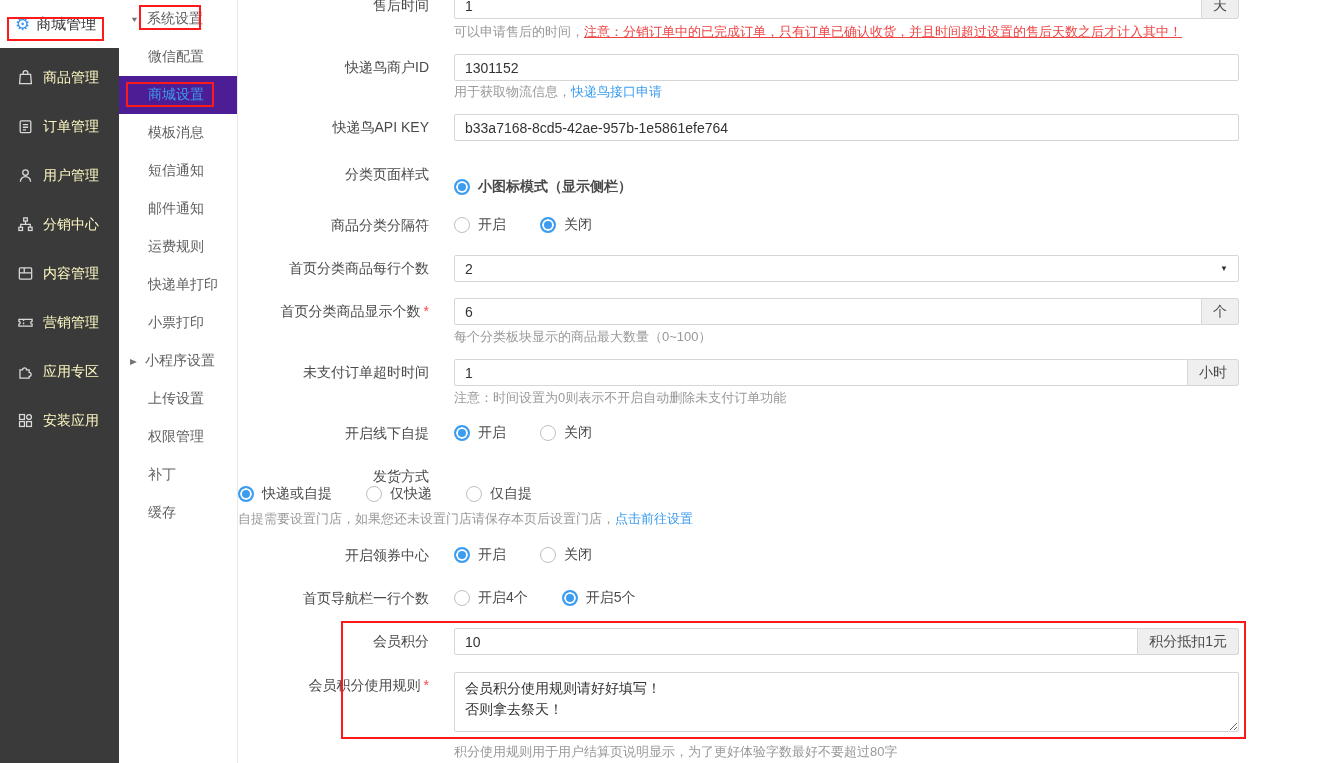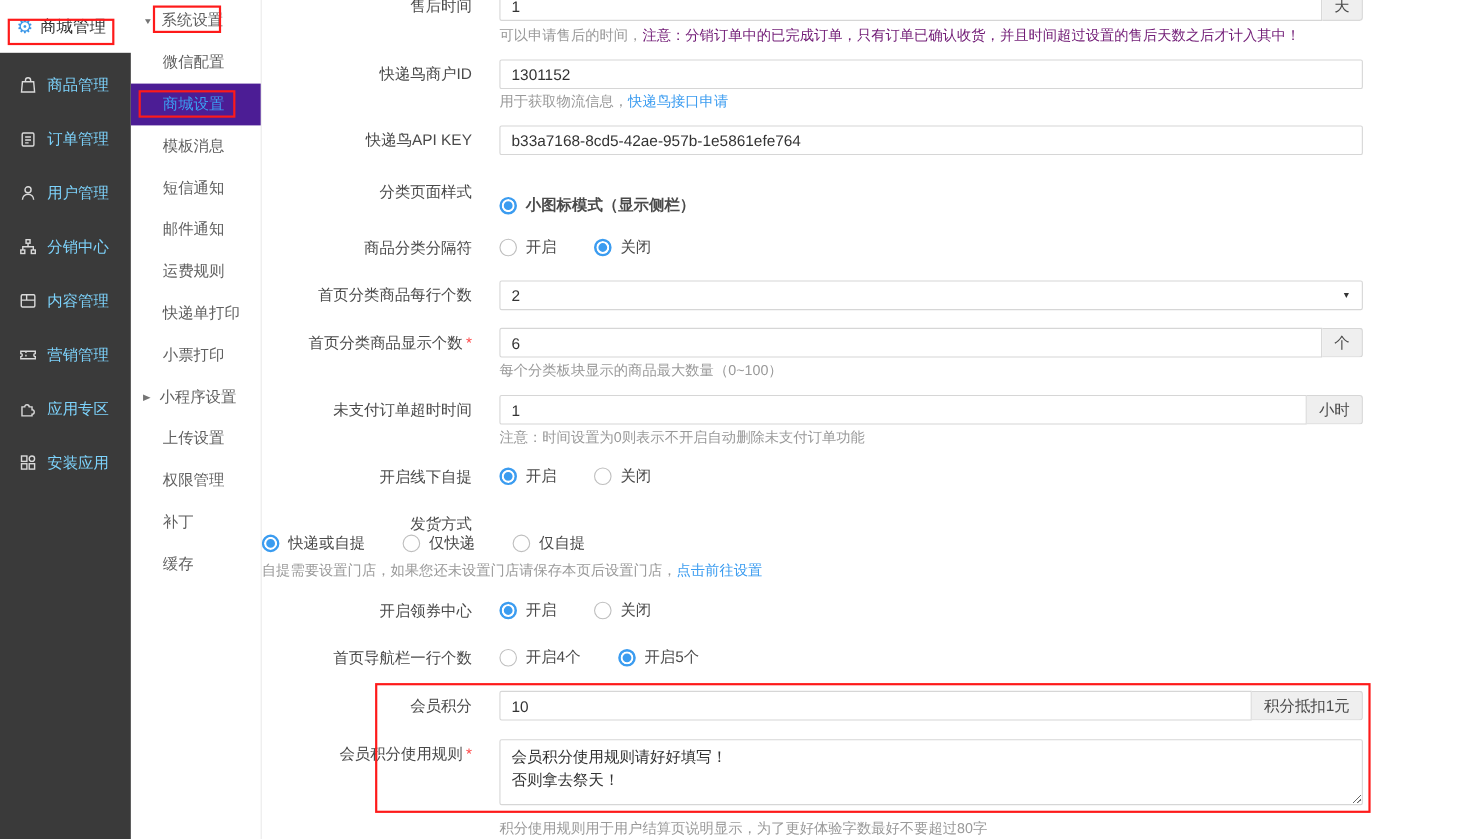--- a/index.html
+++ b/index.html
@@ -6,21 +6,21 @@
   html,body { width:1340px; height:763px; overflow:hidden; background:#fff;
     font-family:"Liberation Sans","DejaVu Sans",sans-serif; }
   .app { display:flex; width:1340px; height:763px; }
 
   
   .sidebar { width:119px; flex:none; display:flex; flex-direction:column; background:#fff; }
   .sidebar-top { height:48px; flex:none; display:flex; align-items:center; padding-left:15px; background:#fff; }
   .gear { color:#3b97e8; font-size:17px; line-height:1; margin-right:6px; }
   .sidebar-title { font-size:15px; color:#333; }
   .side-menu { flex:1; background:#3a3a3a; list-style:none; padding-top:5px; }
-  .side-menu li { height:49px; display:flex; align-items:center; padding-left:17px; color:#7dd3fc; font-size:14px; cursor:pointer; }
+  .side-menu li { height:49px; display:flex; align-items:center; padding-left:17px; color:#fef9c3; font-size:14px; cursor:pointer; }
   .side-menu li .ic { width:17px; height:17px; margin-right:9px; flex:none; display:flex; align-items:center; justify-content:center; }
   .side-menu svg { width:17px; height:17px; stroke:#dadada; fill:none; stroke-width:1.2; }
 
   
   .submenu { width:119px; flex:none; background:#fff; border-right:1px solid #e7e7e7; }
   .submenu ul { list-style:none; }
   .submenu li { height:38px; display:flex; align-items:center; padding-left:29px; font-size:14px; color:#5f5f5f; cursor:pointer; }
   .submenu li.group { padding-left:11px; }
   .submenu .caret { font-size:9px; color:#757575; margin-right:8px; transform:scale(1,.85); }
   .submenu li.active { background:#4c1d95; color:#3b9cf0; }
@@ -39,21 +39,21 @@
   .ig input.solo { border-radius:2px; }
   .addon { flex:none; display:flex; align-items:center; padding:0 11px; border:1px solid #d6d6d6; border-left:none; border-radius:0 3px 3px 0; background:#efefef; color:#4a4a4a; font-size:14px; }
 
   .sel-wrap { position:relative; height:27px; }
   .sel-wrap select { width:100%; height:27px; border:1px solid #d6d6d6; border-radius:2px; padding:0 10px; font-size:14px; color:#333; background:#fff; appearance:none; -webkit-appearance:none; outline:none; font-family:inherit; }
   .sel-arrow { position:absolute; right:11px; top:9px; font-size:8px; color:#333; pointer-events:none; }
 
   textarea { width:785px; height:60px; border:1px solid #d6d6d6; border-radius:2px; padding:5px 10px; font-size:14px; line-height:21px; color:#333; outline:none; font-family:inherit; resize:both; }
 
   .help { font-size:13px; color:#999; line-height:18px; margin-top:4px; }
-  .help .warn { color:#701a75; }
+  .help .warn { color:#ef4444;text-decoration:underline; }
   .help .link { color:#3b9cf0; cursor:pointer; }
 
   .opts { display:flex; align-items:center; height:18px; }
   .opt { display:inline-flex; align-items:center; margin-right:34px; font-size:14px; color:#4a4a4a; cursor:pointer; white-space:nowrap; }
   .rad { width:16px; height:16px; border-radius:50%; border:1px solid #bfbfbf; background:#fff; margin-right:8px; flex:none; }
   .rad.on { border:2px solid #3b9cf0; background:#3b9cf0; box-shadow:inset 0 0 0 2px #fff; }
   .line2 { margin-top:13px;font-weight:bold; }
 
   
   .r1 .help { margin-top:4px; } .r1 { margin-bottom:13px; }

